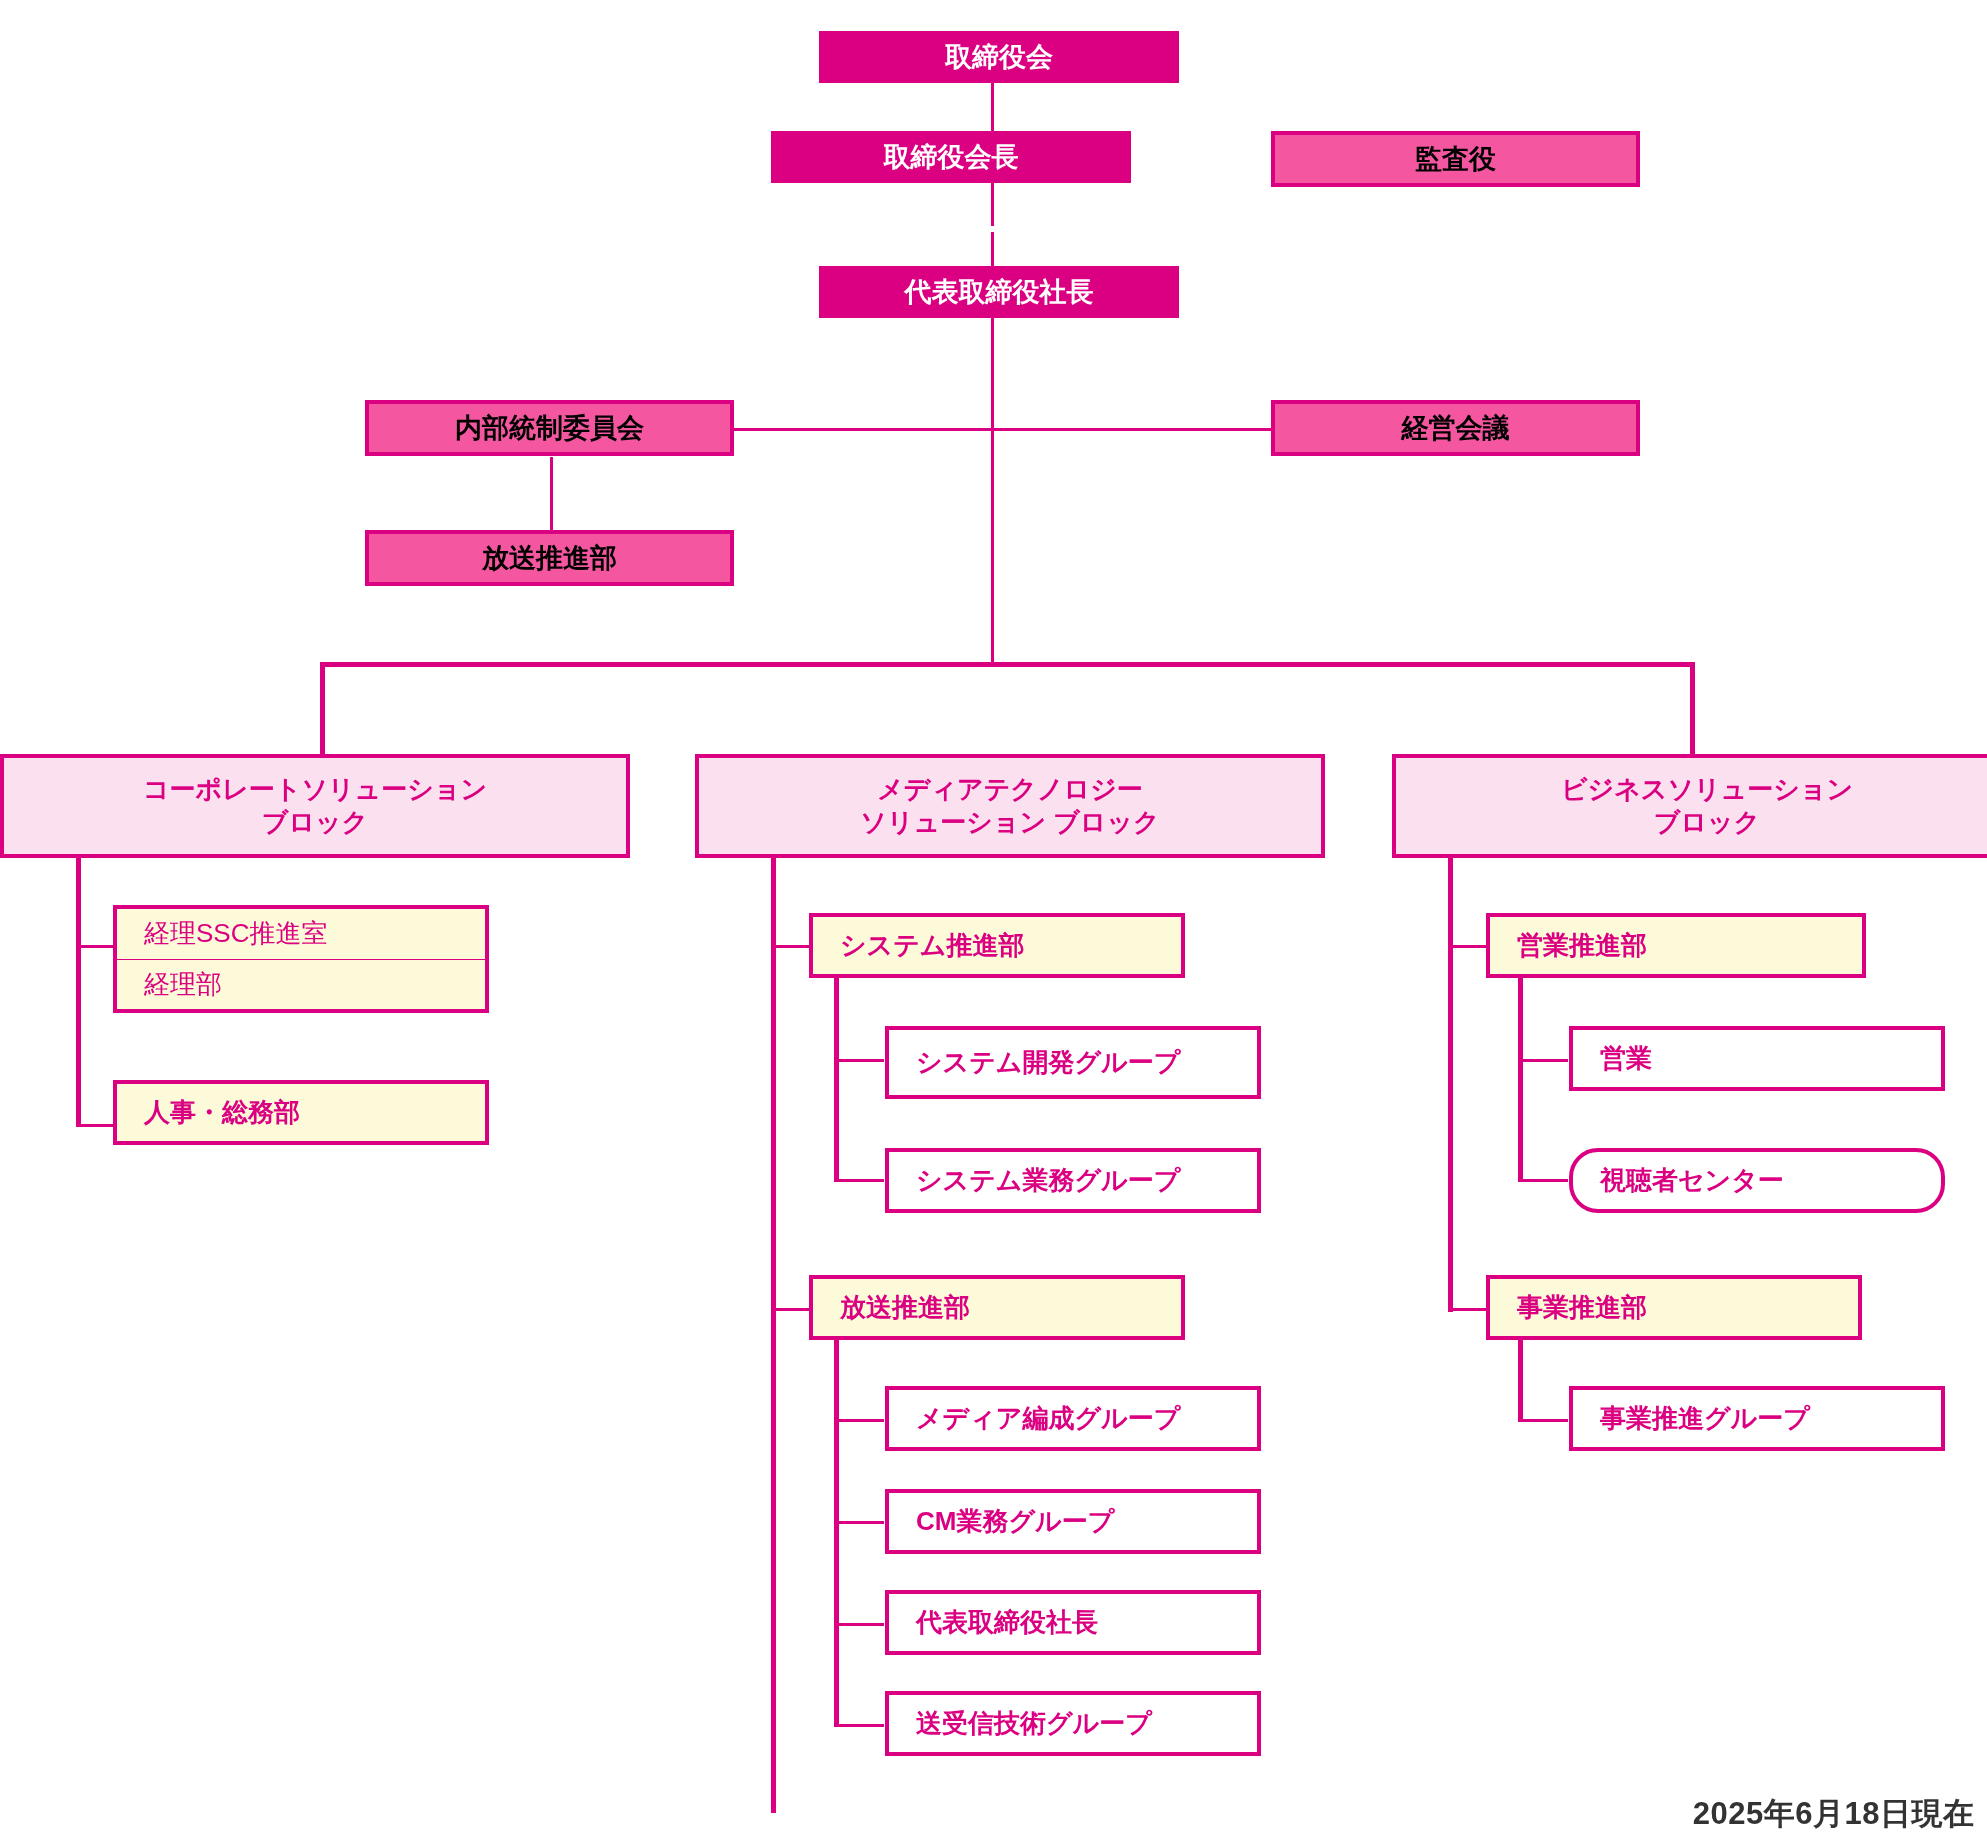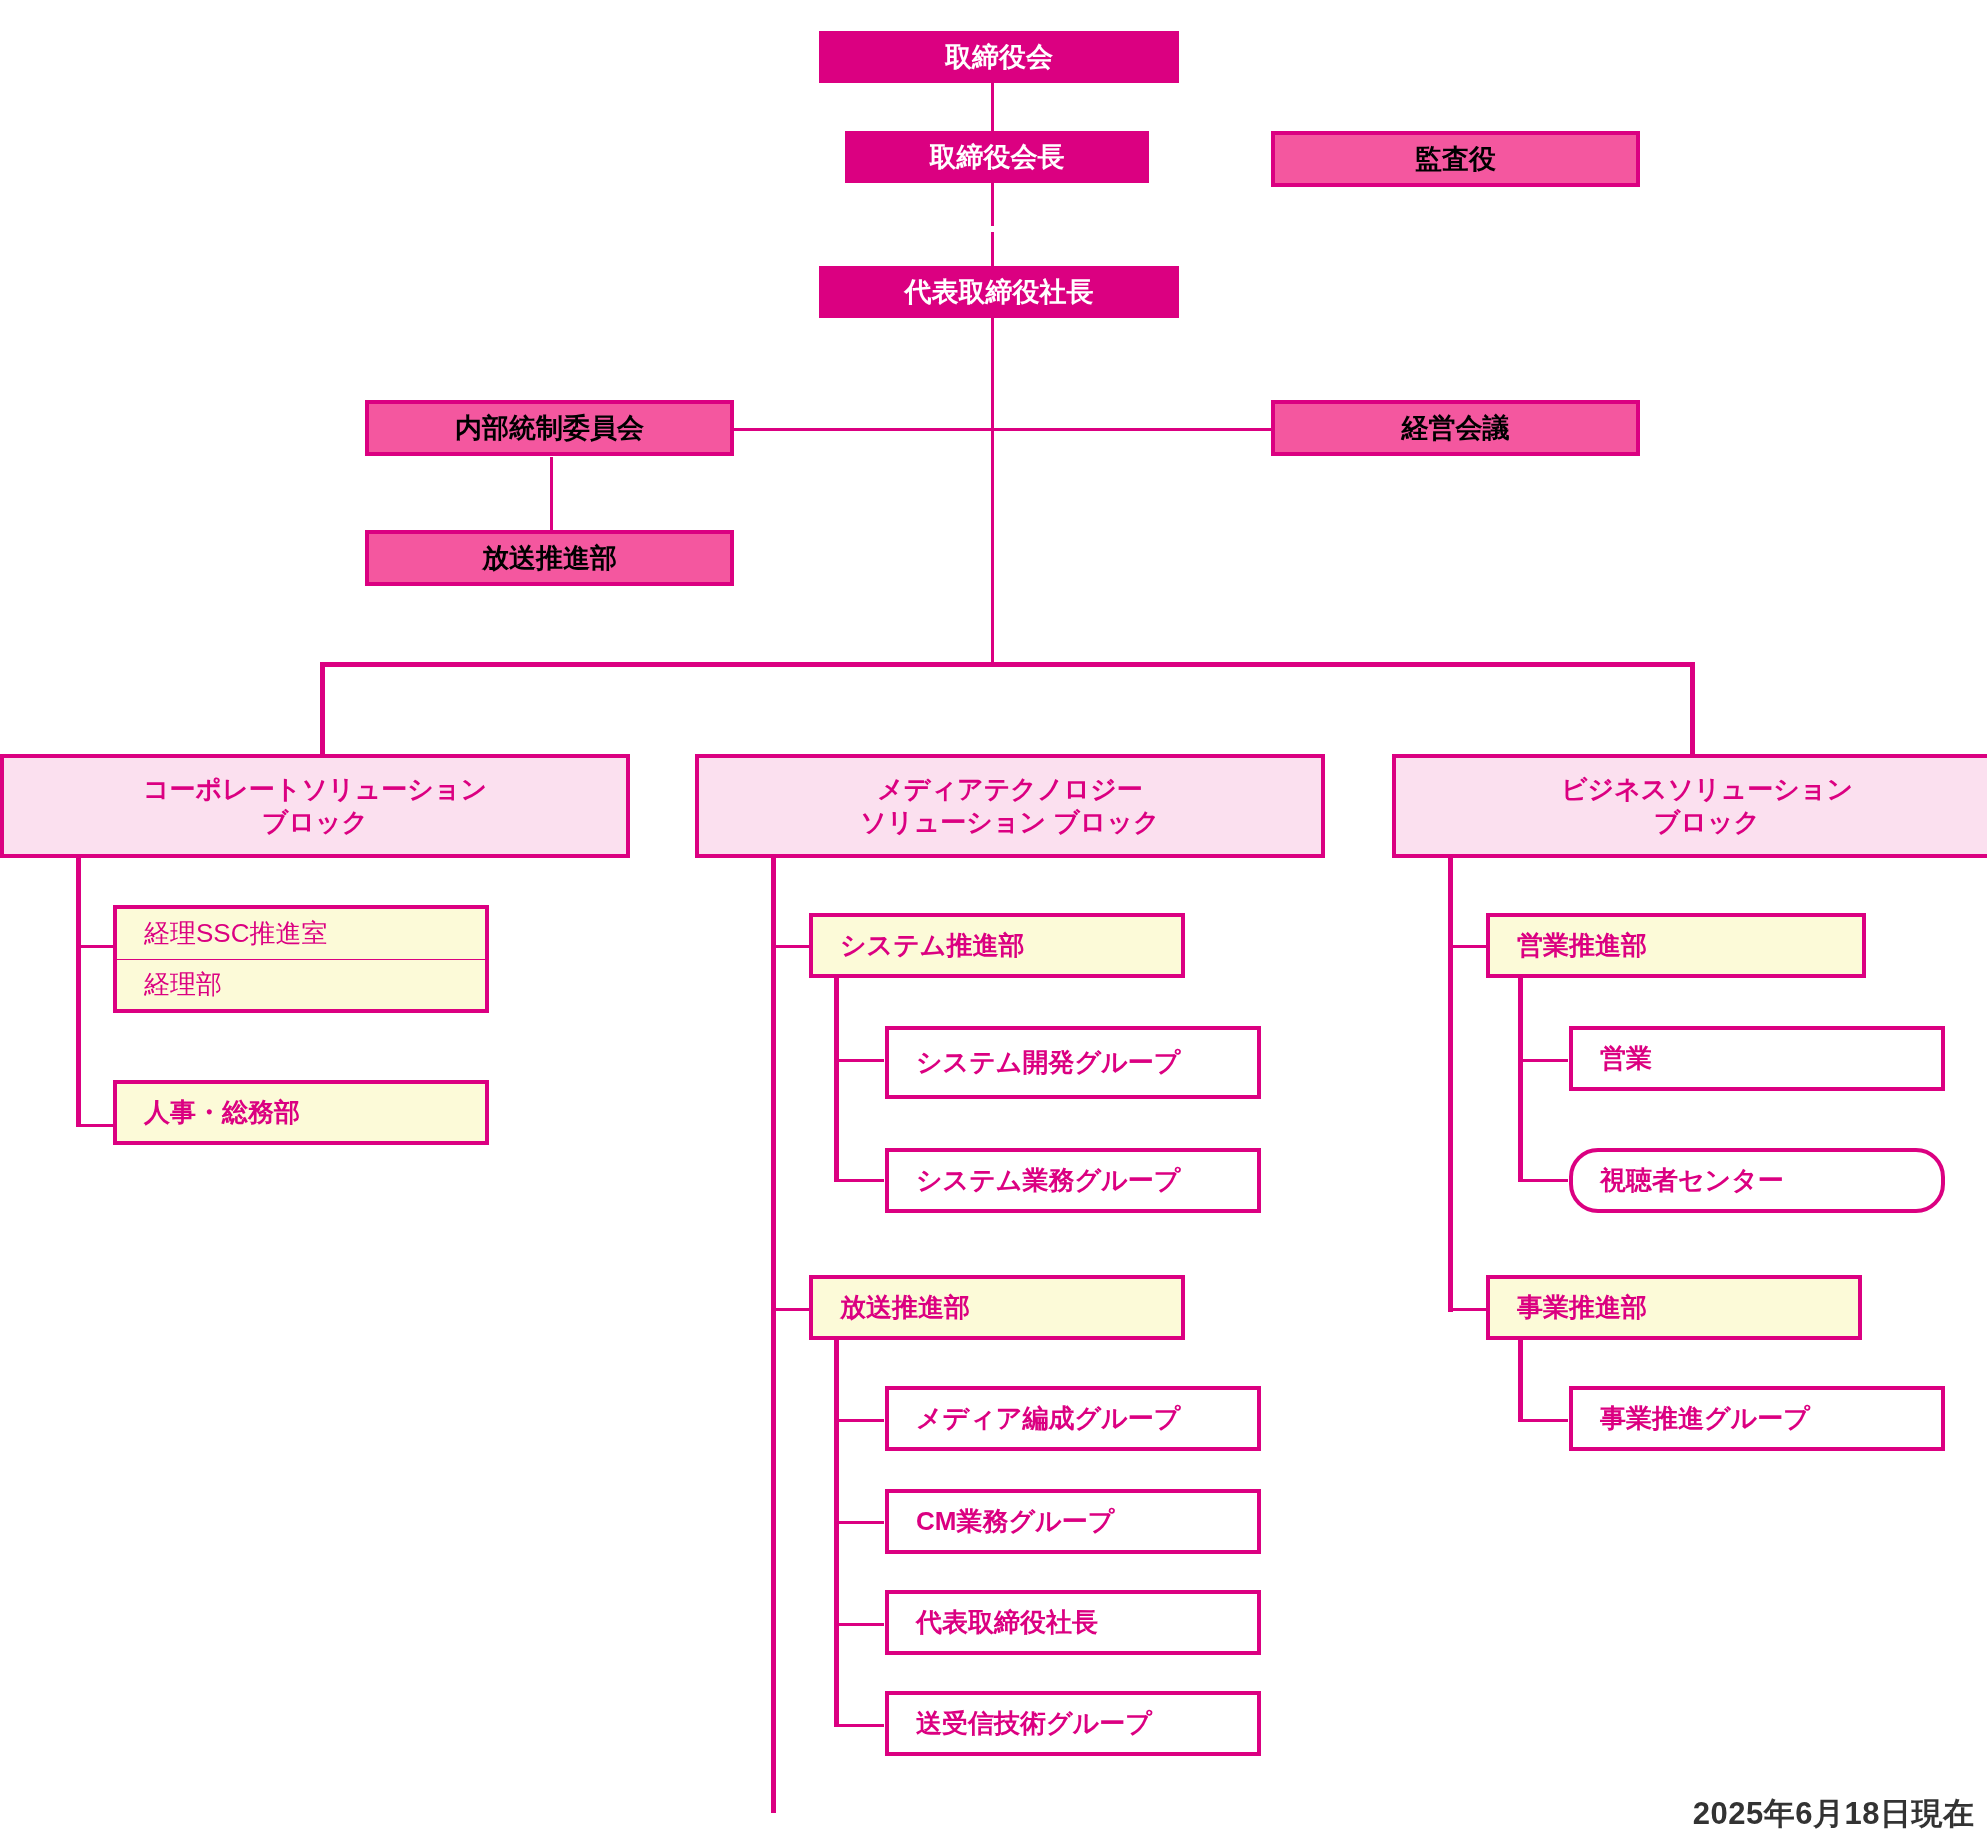--- a/index.html
+++ b/index.html
@@ -168,21 +168,21 @@
 
   <div class="line thick v" style="left:1518px; top:963px; height:219px;"></div>
   <div class="line h" style="left:1518px; top:1059px; width:50px;"></div>
   <div class="line h" style="left:1518px; top:1179px; width:50px;"></div>
 
   <div class="line thick v" style="left:1518px; top:1325px; height:95px;"></div>
   <div class="line h" style="left:1518px; top:1419px; width:50px;"></div>
 
   <div class="box exec" style="left:819px; top:0px; width:360px; height:52px;margin-top:31px;">取締役会</div>
 
-  <div class="box exec" style="left:845px; top:131px; width:304px; height:52px;">取締役会長</div>
+  <div class="box exec" style="left:771px; top:131px; width:360px; height:52px;">取締役会長</div>
 
   <div class="box exec" style="left:819px; top:266px; width:360px; height:52px;">代表取締役社長</div>
 
   <div class="box committee" style="left:1271px; top:131px; width:369px; height:56px;">監査役</div>
 
   <div class="box committee" style="left:365px; top:400px; width:369px; height:56px;">内部統制委員会</div>
 
   <div class="box committee" style="left:365px; top:530px; width:369px; height:56px;">放送推進部</div>
 
   <div class="box committee" style="left:1271px; top:400px; width:369px; height:56px;">経営会議</div>

